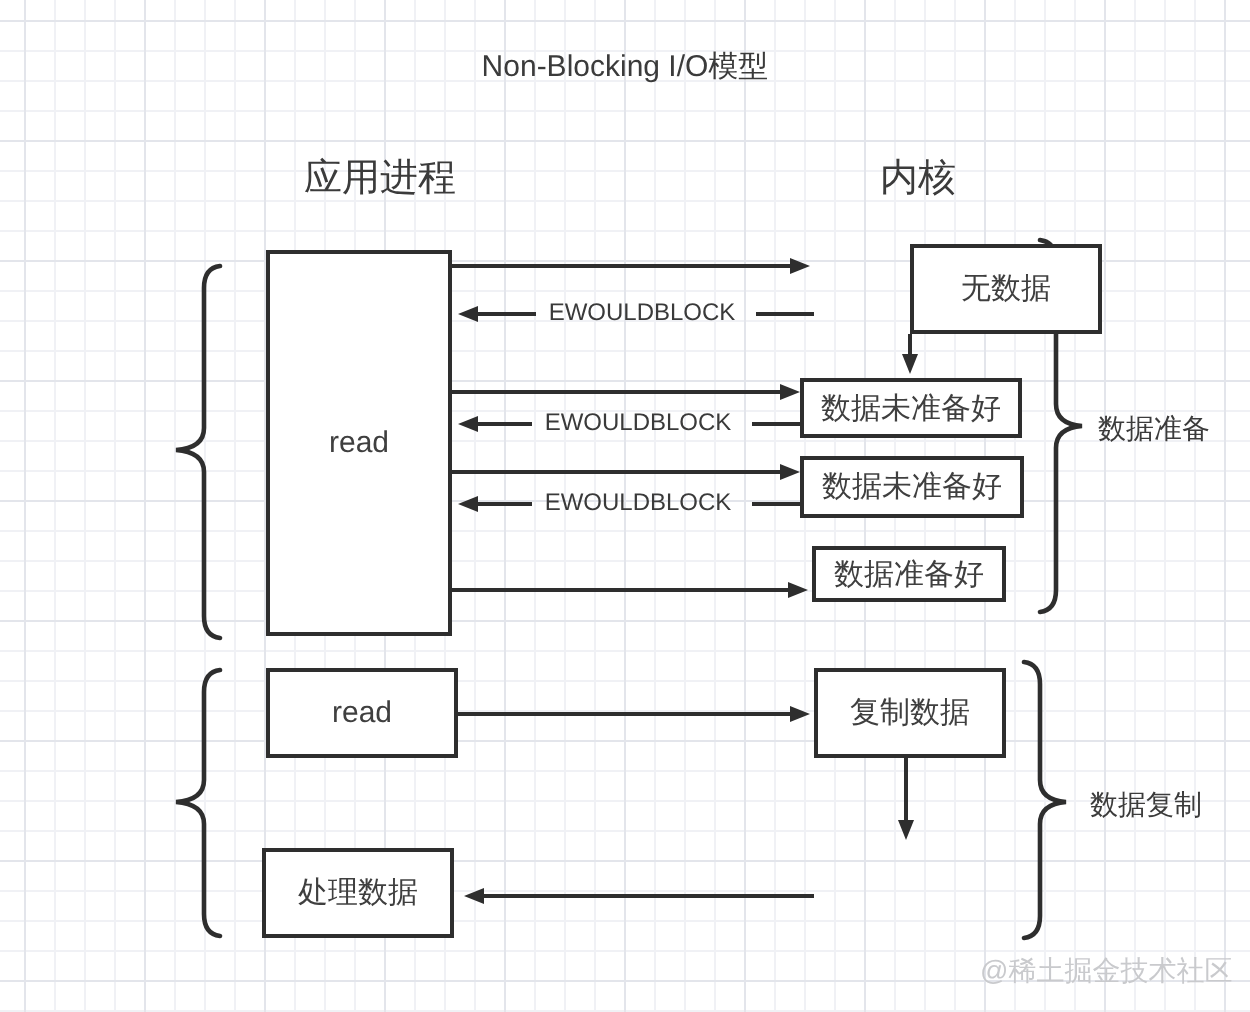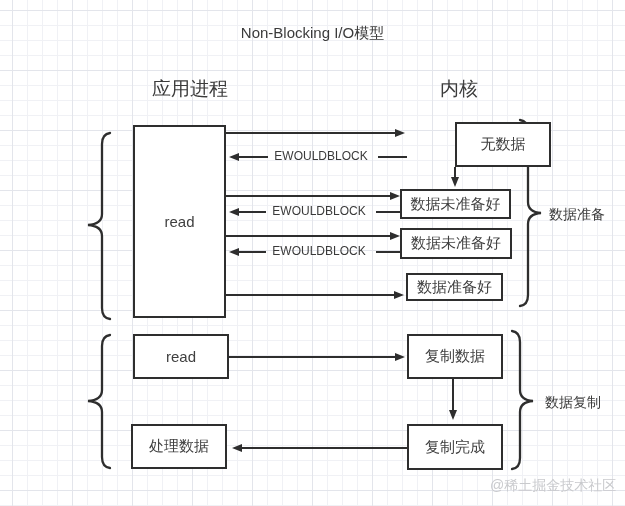--- a/index.html
+++ b/index.html
@@ -82,18 +82,17 @@
 
   <div class="err-label" style="left:265px;top:149px;">EWOULDBLOCK</div>
   <div class="err-label" style="left:263px;top:204px;">EWOULDBLOCK</div>
   <div class="err-label" style="left:263px;top:244px;">EWOULDBLOCK</div>
 
   <div class="brace-label" style="left:549px;top:206px;">数据准备</div>
 
   <div class="node" style="left:133px;top:334px;width:96px;height:45px;">read</div>
   <div class="node" style="left:131px;top:424px;width:96px;height:45px;">处理数据</div>
   <div class="node" style="left:407px;top:334px;width:96px;height:45px;">复制数据</div>
-  <div class="node" style="left:407px;top:424px;width:96px;height:46px;">复制完成</div>
 
   <div class="brace-label" style="left:545px;top:394px;">数据复制</div>
 
   <div class="watermark">@稀土掘金技术社区</div>
 </div>
 
 </body></html>

